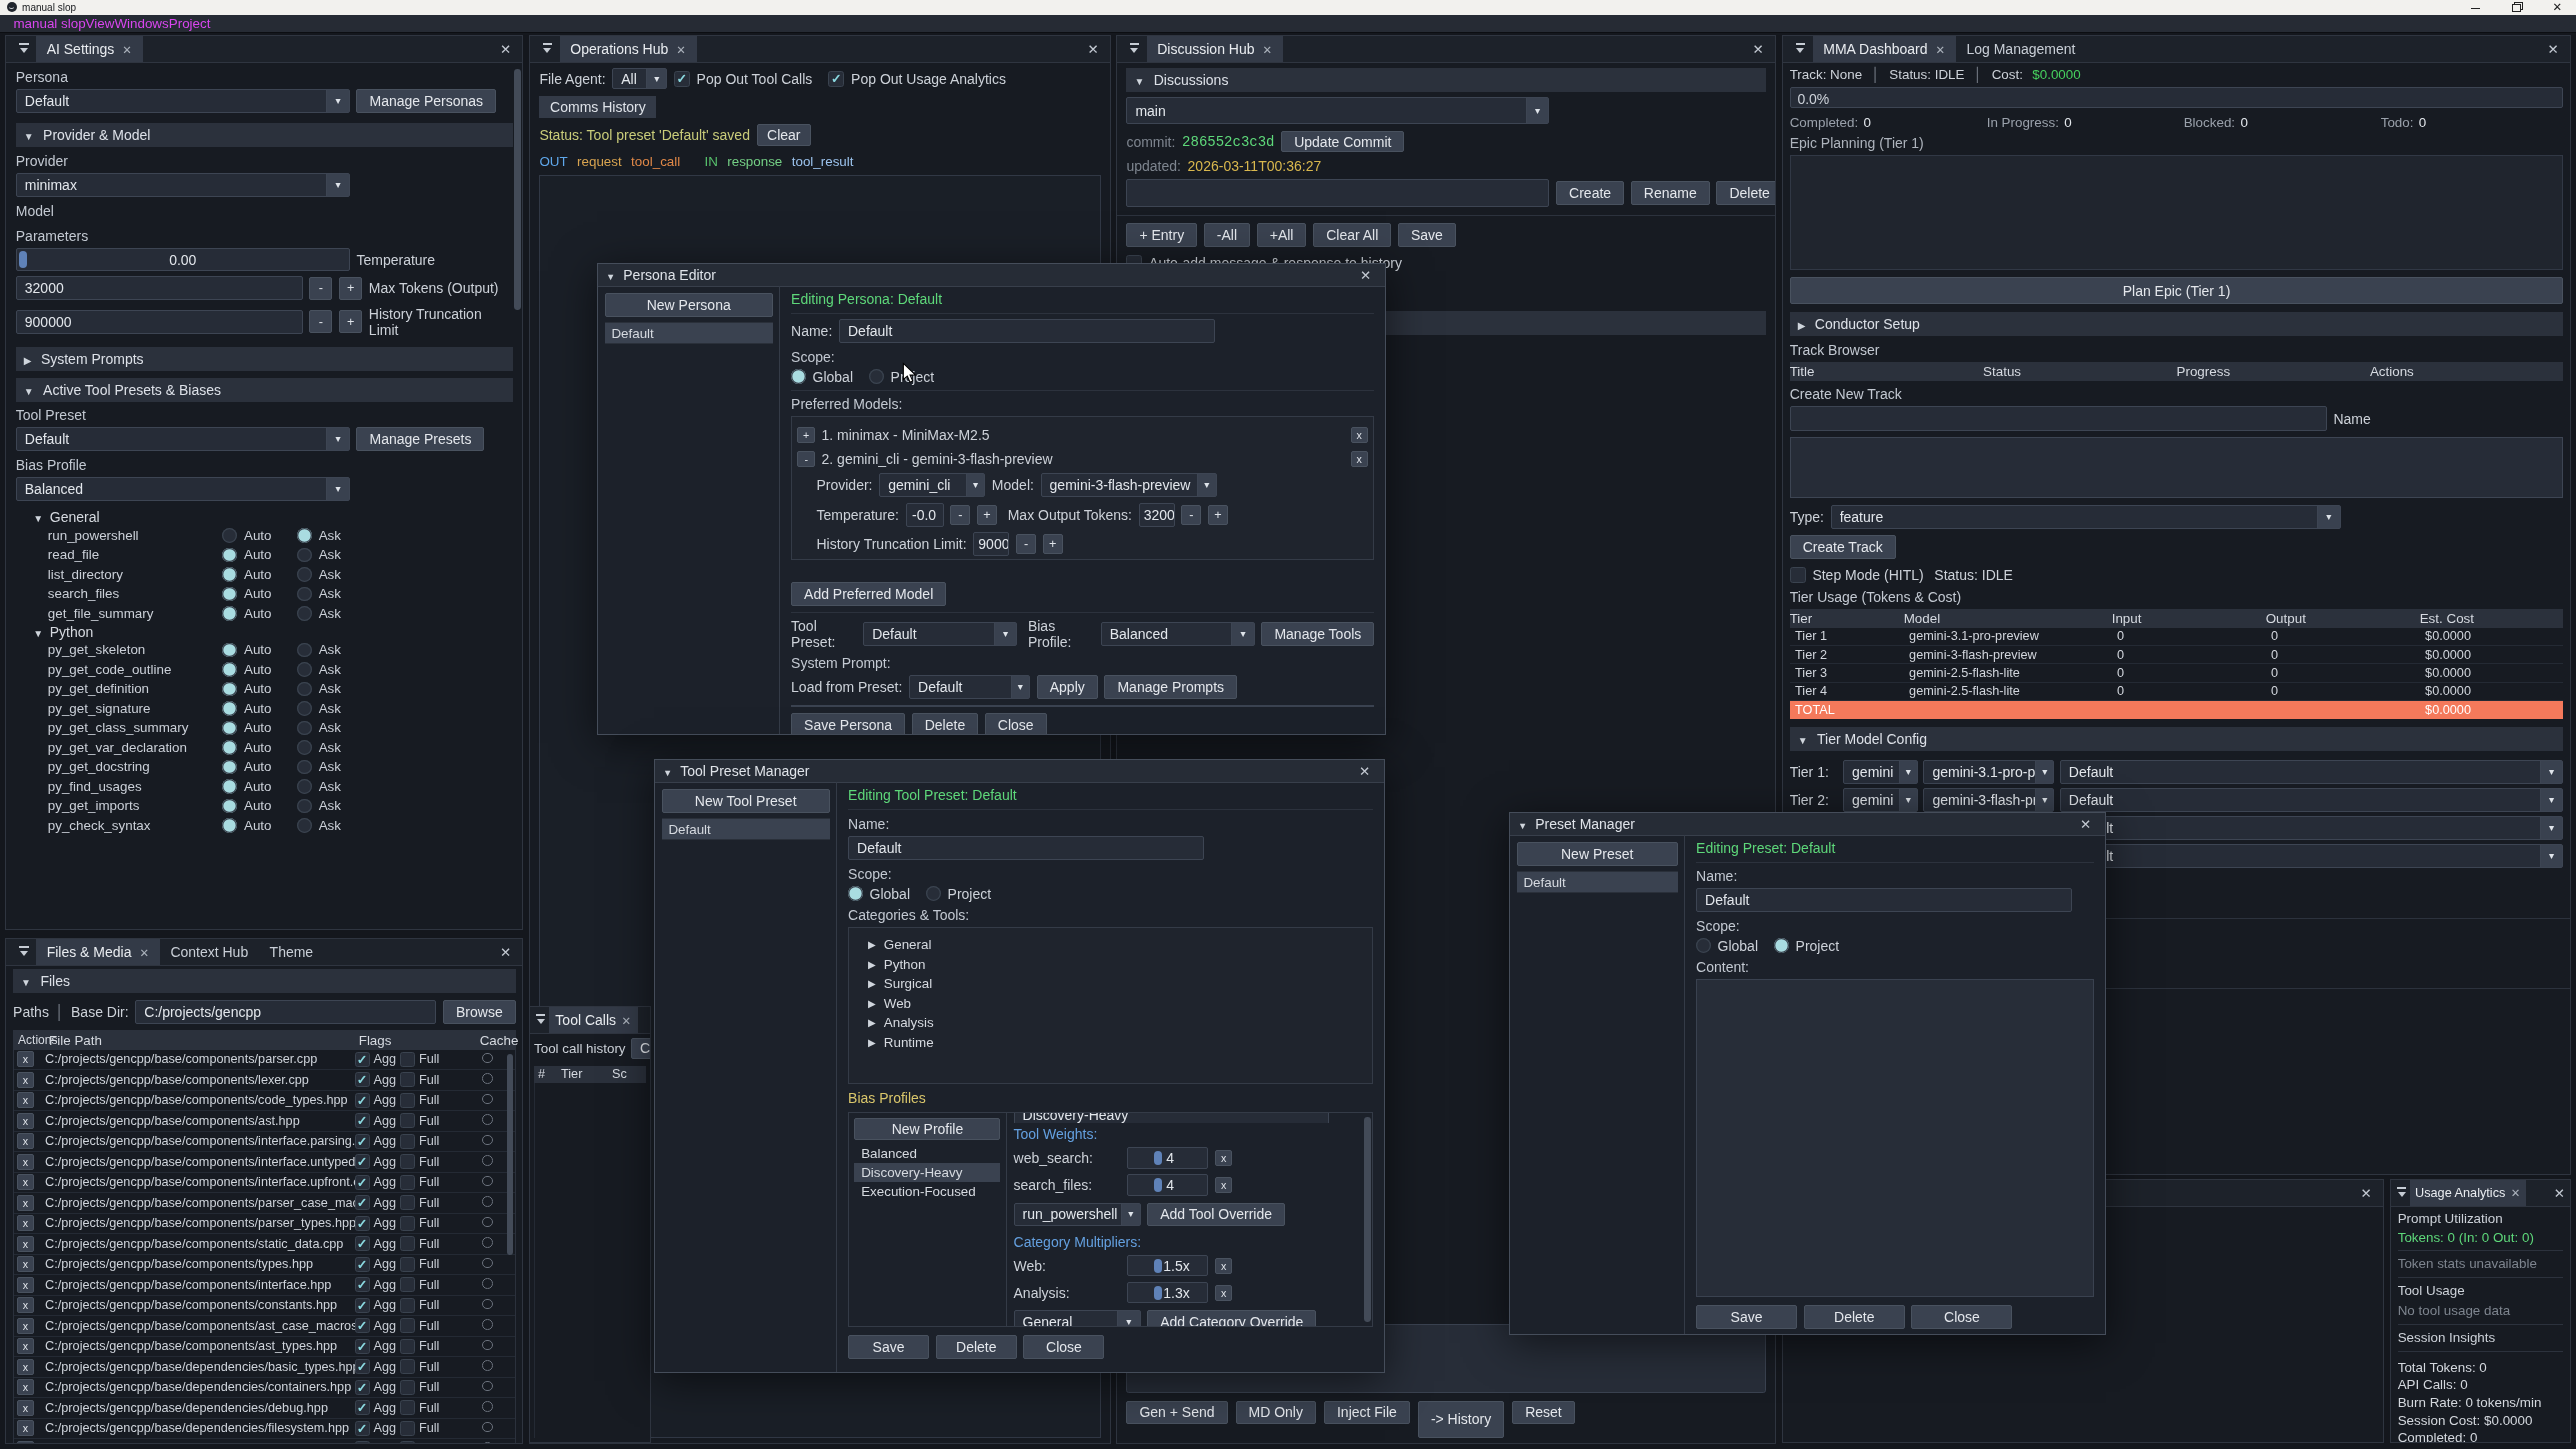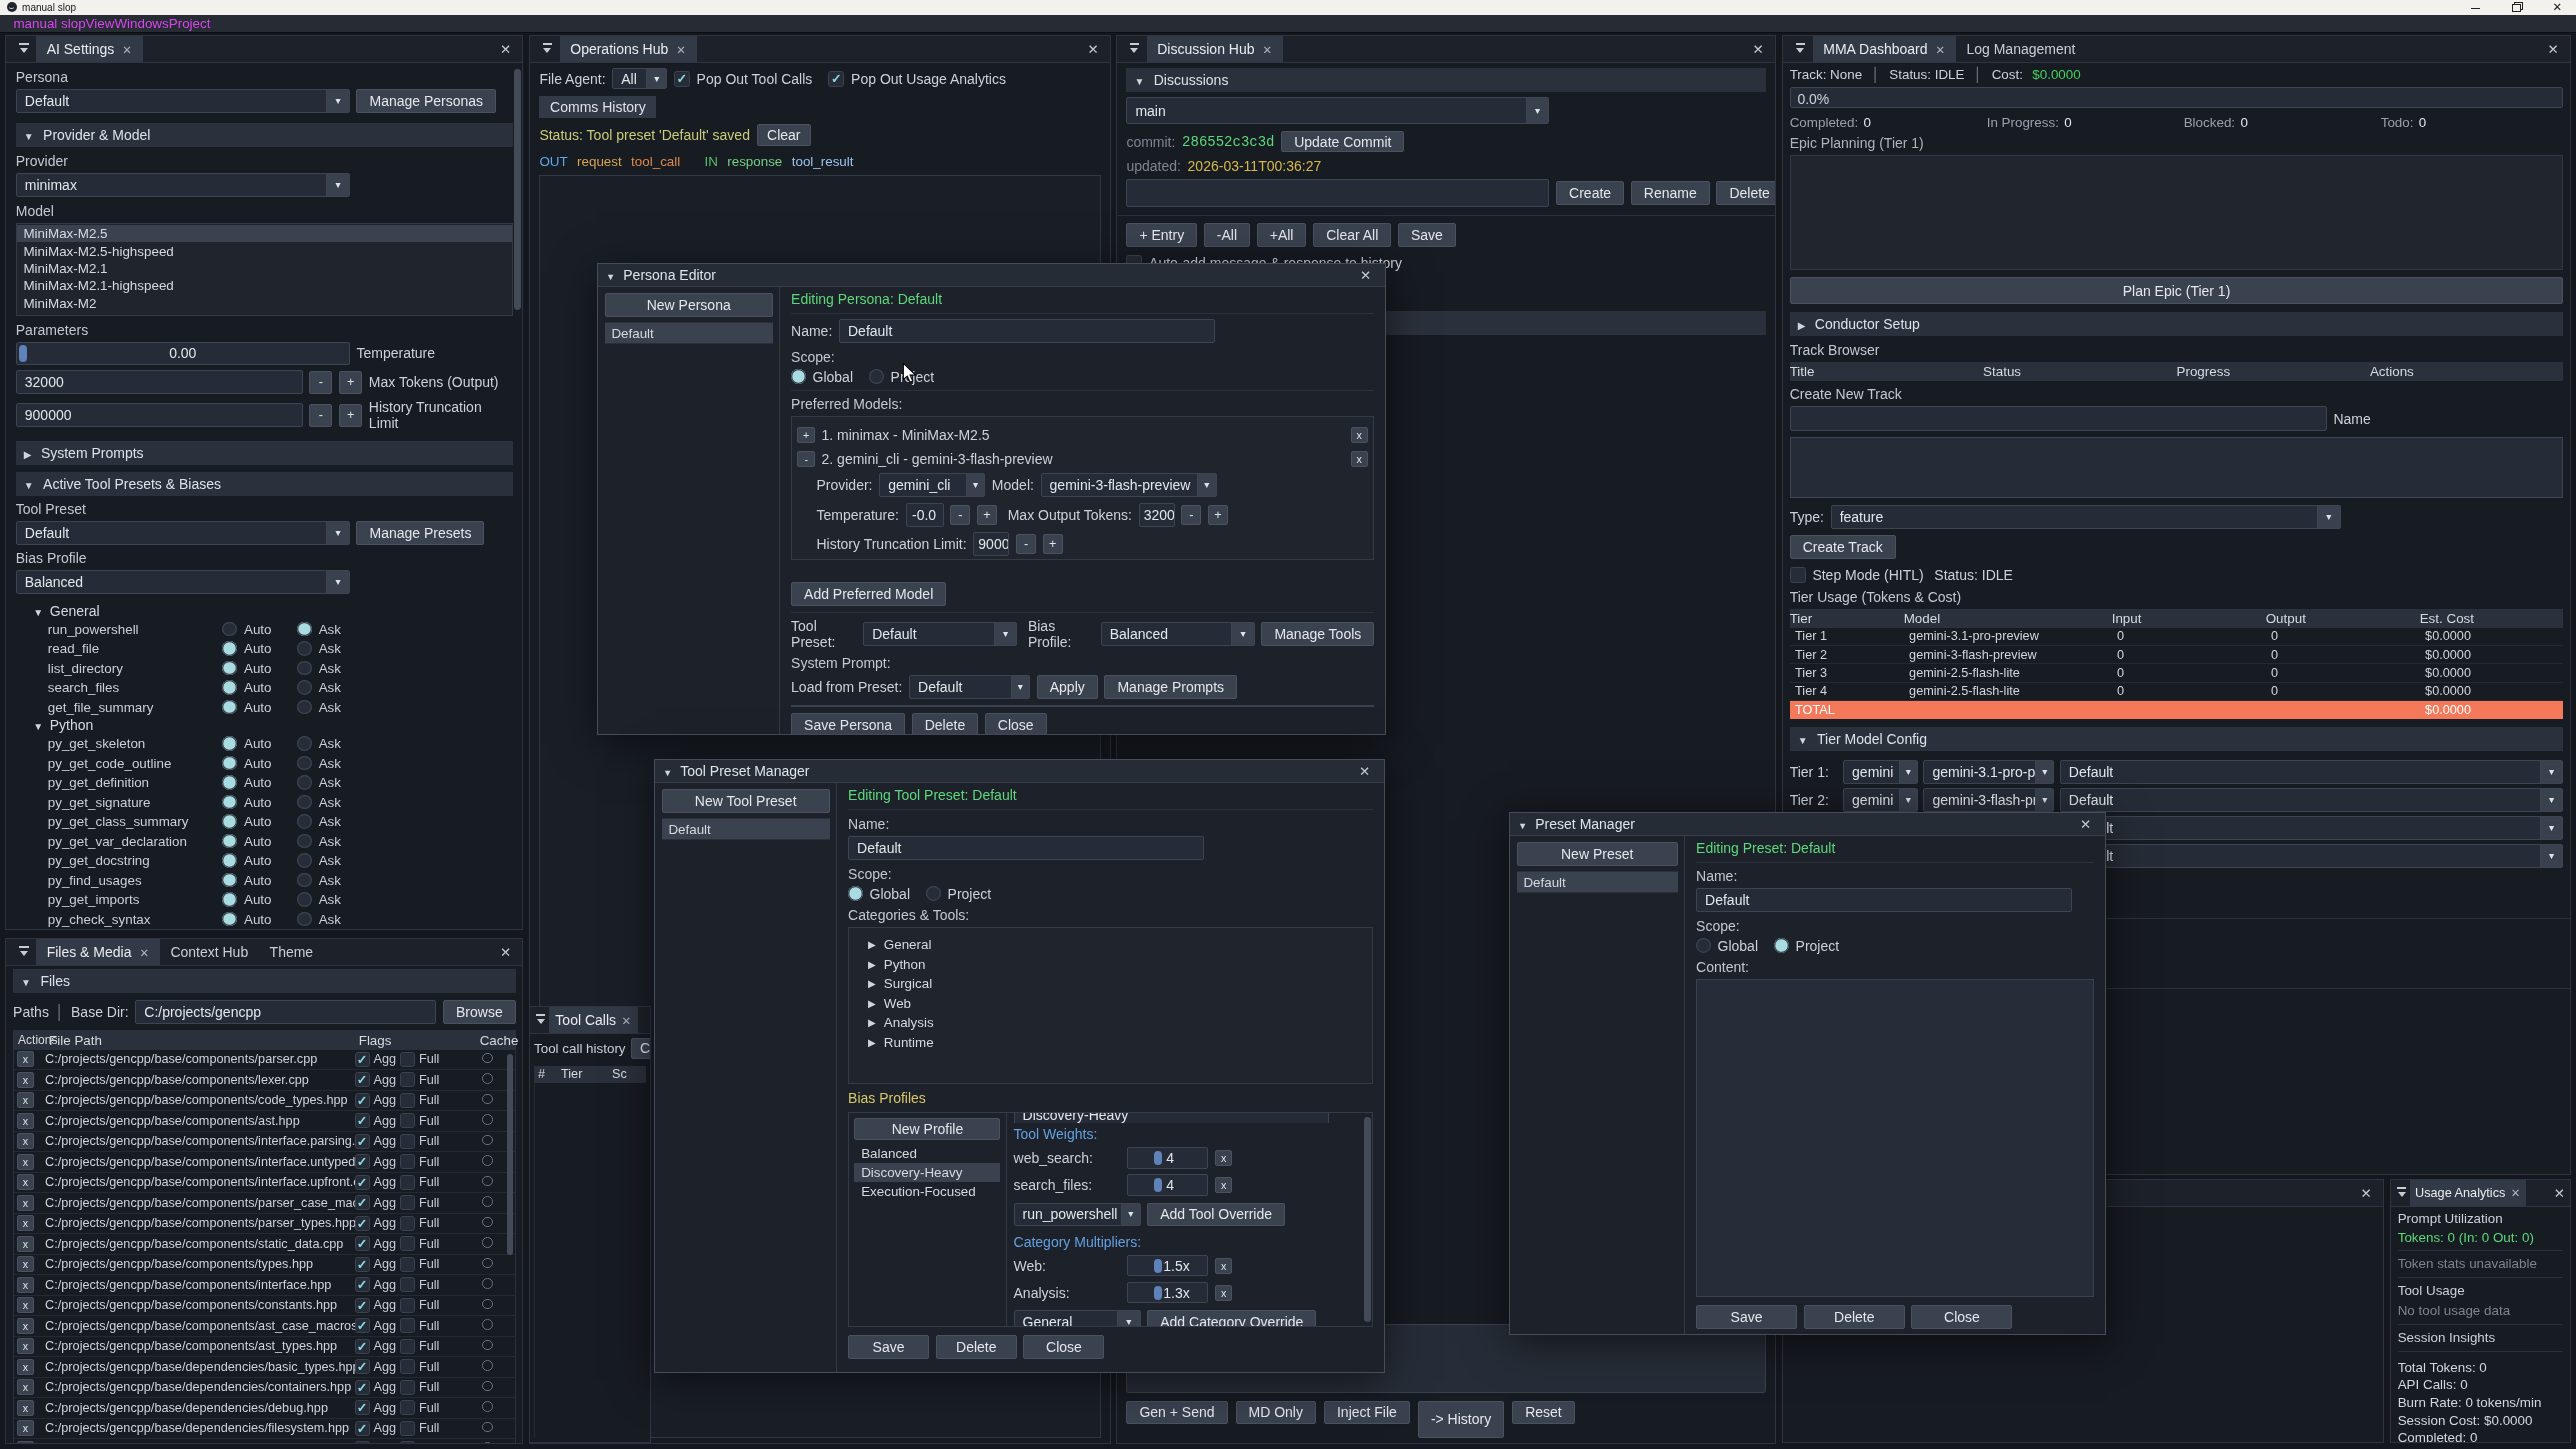--- a/index.html
+++ b/index.html
@@ -149,40 +149,20 @@
       <div class="sect" style="margin-top:9.4px">
         <span class="arr-d"></span>
         <span>Provider &amp; Model</span>
       </div>
       <div class="lbl" style="margin-top:1.3px">Provider</div>
       <div class="dd" style="width:334px">
         <span class="cap">minimax</span>
           <span class="dda"></span>
       </div>
       <div class="lbl">Model</div>
-      <div class="listbox" style="height:89px;padding:1.3px 0">
-        <div>
-
-        <div class="li selected">
-            <span>MiniMax-M2.5</span>
-          </div>
-            <div class="li">
-            <span>MiniMax-M2.5-highspeed</span>
-          </div>
-            <div class="li">
-            <span>MiniMax-M2.1</span>
-          </div>
-            <div class="li">
-            <span>MiniMax-M2.1-highspeed</span>
-          </div>
-            <div class="li">
-            <span>MiniMax-M2</span>
-          </div>
-          </div>
-      </div>
       <div class="lbl">Parameters</div>
       <div class="row">
         <div class="slider" style="width:334px">
           <span class="handle"></span>
           <span class="sval">0.00</span>
         </div>
         <span>Temperature</span>
       </div>
       <div class="row" style="margin-top:5.4px">
         <div class="input" style="width:287px">

